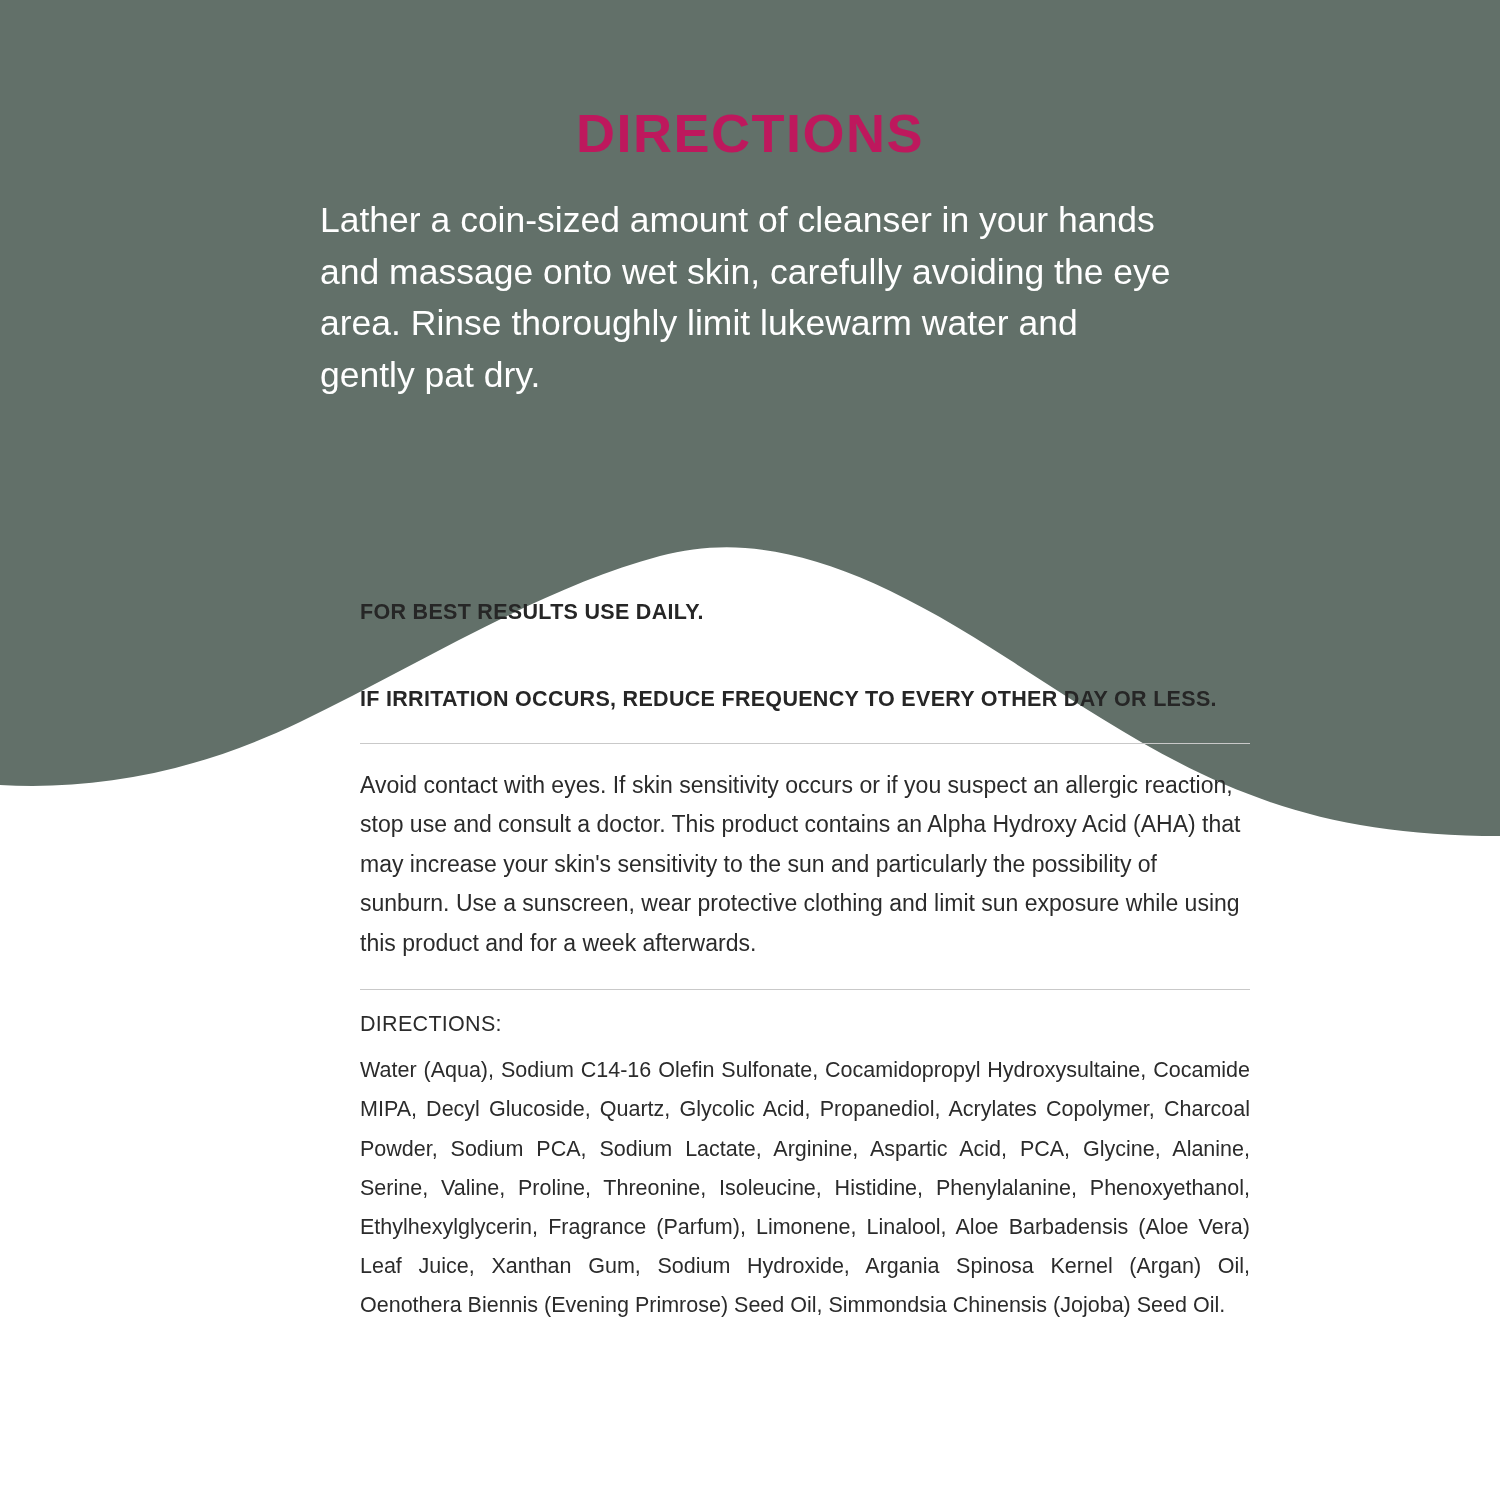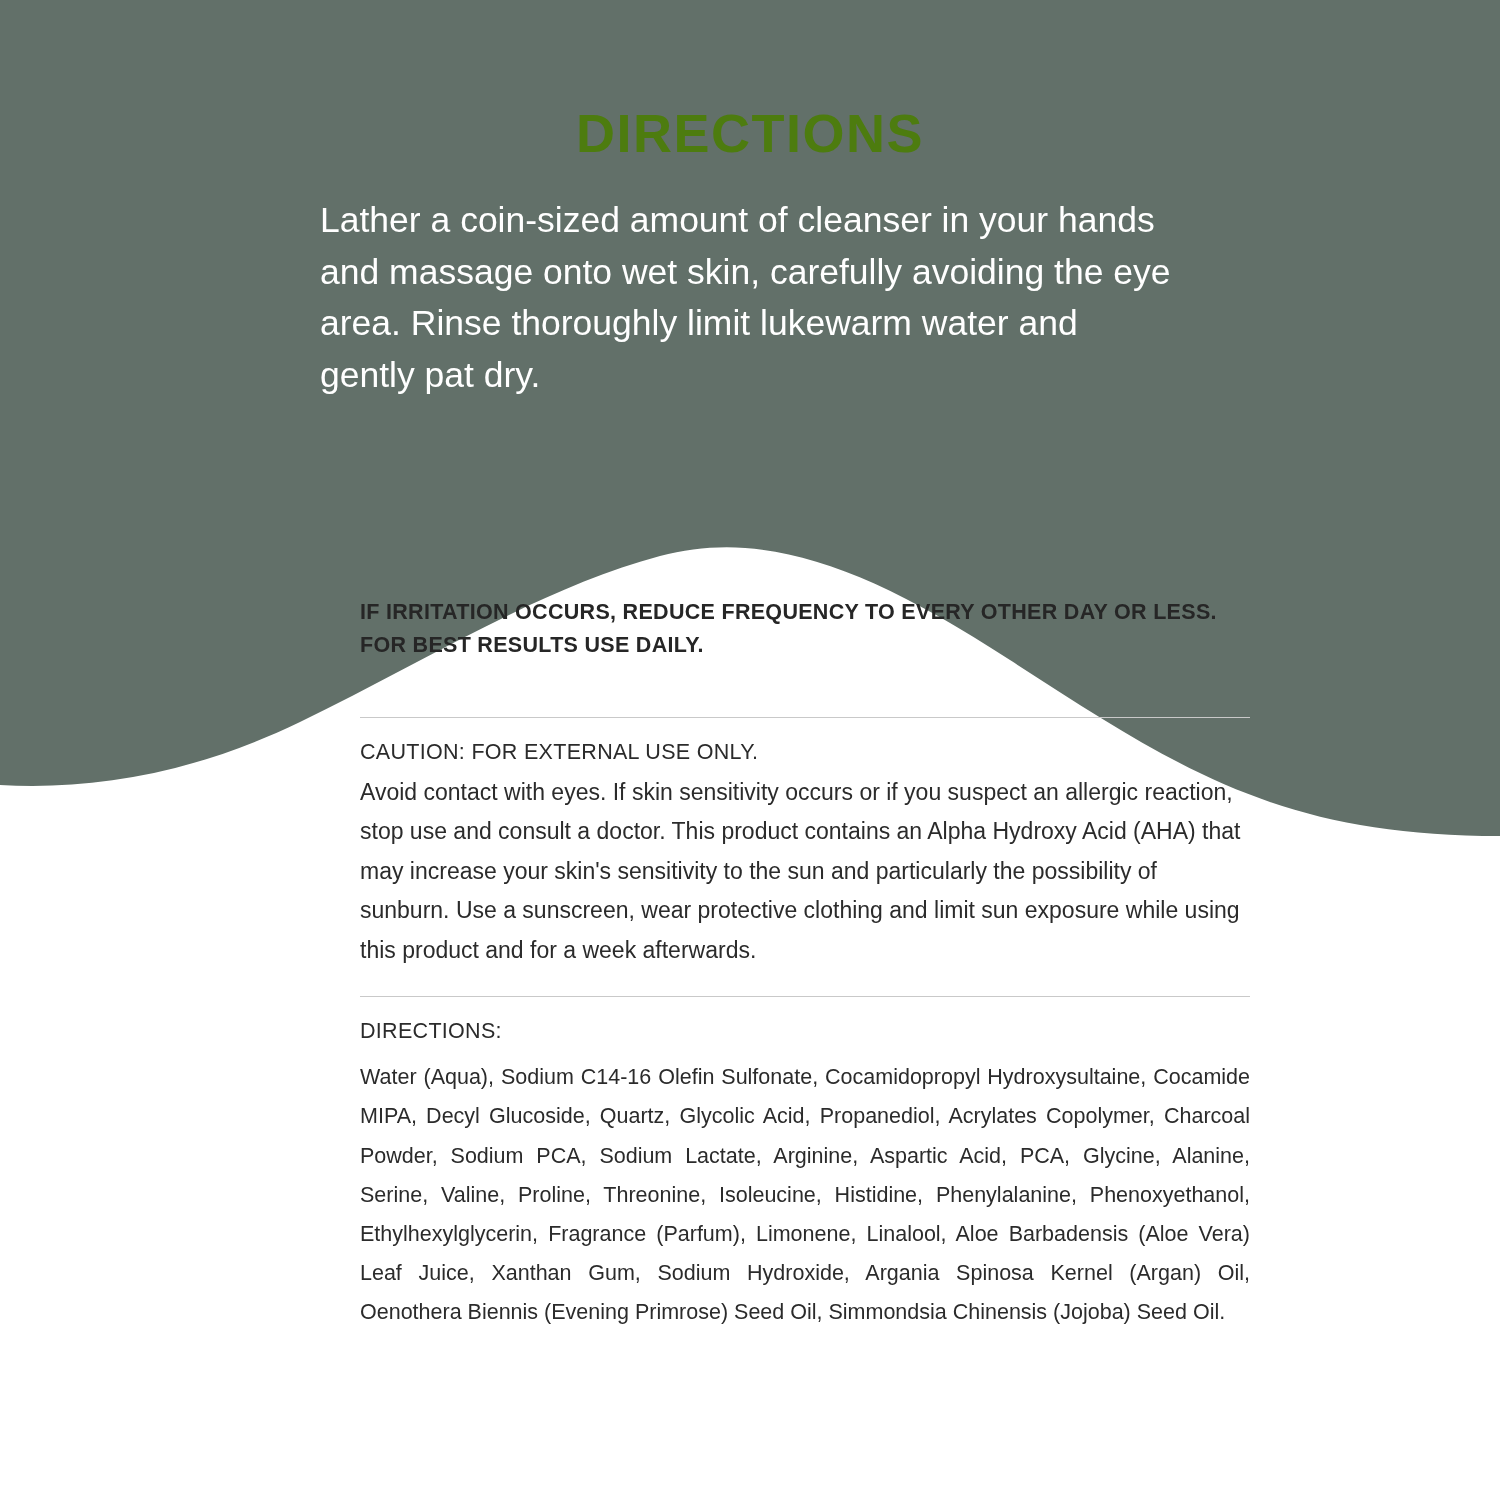--- a/index.html
+++ b/index.html
@@ -34,21 +34,21 @@
     width: 1500px;
     z-index: 2;
     text-align: center;
   }
   #directions-title {
     margin: 0;
     padding-top: 104px;
     font-size: 54px;
     font-weight: bold;
     letter-spacing: 1.5px;
-    color: #4d7c0f;
+    color: #be185d;
     line-height: 1.1;
     font-family: "Liberation Sans", sans-serif;
   }
   #directions-body {
     margin: 0 auto;
     padding-top: 32px;
     width: 860px;
     text-align: left;
     color: #ffffff;
     font-size: 35.5px;
@@ -114,26 +114,25 @@
   <path d="M0,0 L1500,0 L1500,836 C1280,836 1180,770 1010,660 C860,562 760,530 660,556 C540,588 420,664 300,722 C190,775 90,790 0,785 Z" fill="#627069"></path>
 </svg>
 
 <div id="top-block">
   <h1 id="directions-title">DIRECTIONS</h1>
   <p id="directions-body">Lather a coin-sized amount of cleanser in your hands and massage onto wet skin, carefully avoiding the eye area. Rinse thoroughly limit lukewarm water and gently pat dry.</p>
 </div>
 
 <div id="lower-block">
 
+  <p id="best-results" class="bold-note">FOR BEST RESULTS USE DAILY.</p>
   <p id="irritation-note" class="bold-note">IF IRRITATION OCCURS, REDUCE FREQUENCY TO EVERY OTHER DAY OR LESS.</p>
-  <p id="best-results" class="bold-note">FOR BEST RESULTS USE DAILY.</p>
 
   <hr class="rule">
 
-  <p class="section-label">CAUTION: FOR EXTERNAL USE ONLY.</p>
   <p id="caution-text">Avoid contact with eyes. If skin sensitivity occurs or if you suspect an allergic reaction, stop use and consult a doctor. This product contains an Alpha Hydroxy Acid (AHA) that may increase your skin's sensitivity to the sun and particularly the possibility of sunburn. Use a sunscreen, wear protective clothing and limit sun exposure while using this product and for a week afterwards.</p>
 
   <hr class="rule">
 
   <p id="ingredients-label" class="section-label">DIRECTIONS:</p>
   <p id="ingredients-text">Water (Aqua), Sodium C14-16 Olefin Sulfonate, Cocamidopropyl Hydroxysultaine, Cocamide MIPA, Decyl Glucoside, Quartz, Glycolic Acid, Propanediol, Acrylates Copolymer, Charcoal Powder, Sodium PCA, Sodium Lactate, Arginine, Aspartic Acid, PCA, Glycine, Alanine, Serine, Valine, Proline, Threonine, Isoleucine, Histidine, Phenylalanine, Phenoxyethanol, Ethylhexylglycerin, Fragrance (Parfum), Limonene, Linalool, Aloe Barbadensis (Aloe Vera) Leaf Juice, Xanthan Gum, Sodium Hydroxide, Argania Spinosa Kernel (Argan) Oil, Oenothera Biennis (Evening Primrose) Seed Oil, Simmondsia Chinensis (Jojoba) Seed Oil.</p>
 
 </div>
 
 </body></html>

